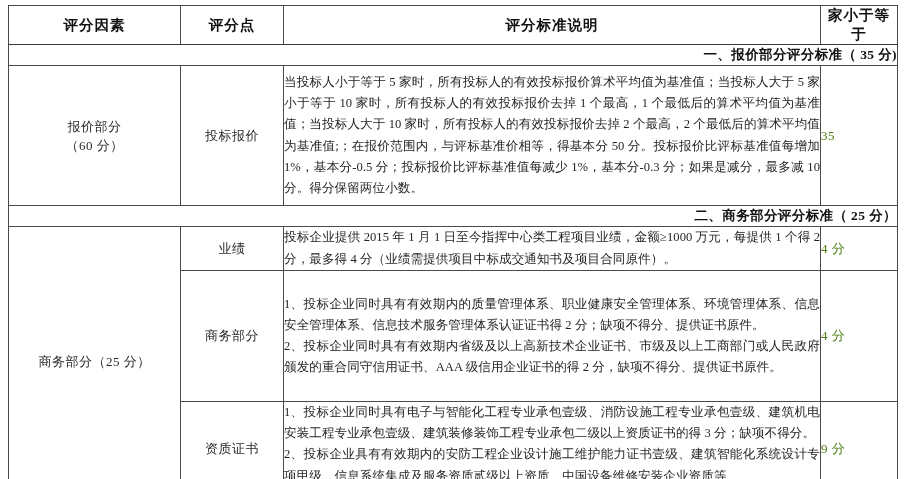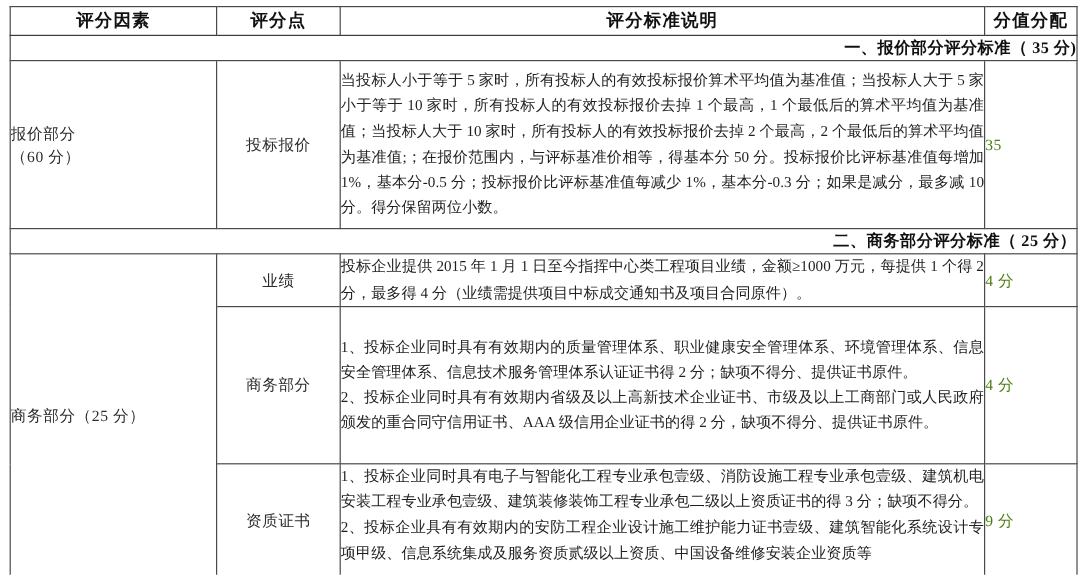--- a/index.html
+++ b/index.html
@@ -61,21 +61,21 @@
     text-align: right;
     font-weight: bold;
     font-size: 13.5px;
     padding-left: 7px;
     letter-spacing: 0.4px;
     color: #111111;
   }
 
   
   td.factor-cell {
-    text-align: left;
+    text-align: center;
     font-size: 13px;
     line-height: 19px;
     color: #2b2b2b;
     letter-spacing: 0.5px;
   }
 
   
   td.point-cell {
     text-align: center;
     font-size: 13px;
@@ -128,21 +128,21 @@
       <col class="c-point">
       <col class="c-desc">
       <col class="c-score">
     </colgroup>
 
     <thead>
       <tr class="header-row">
         <th>评分因素</th>
         <th>评分点</th>
         <th>评分标准说明</th>
-        <th>分值分配</th>
+        <th>家小于等于</th>
       </tr>
     </thead>
 
     <tbody>
 
       <tr>
         <td class="section-cell" colspan="4">一、报价部分评分标准（ 35 分)</td>
       </tr>
 
       <tr class="row-price">

